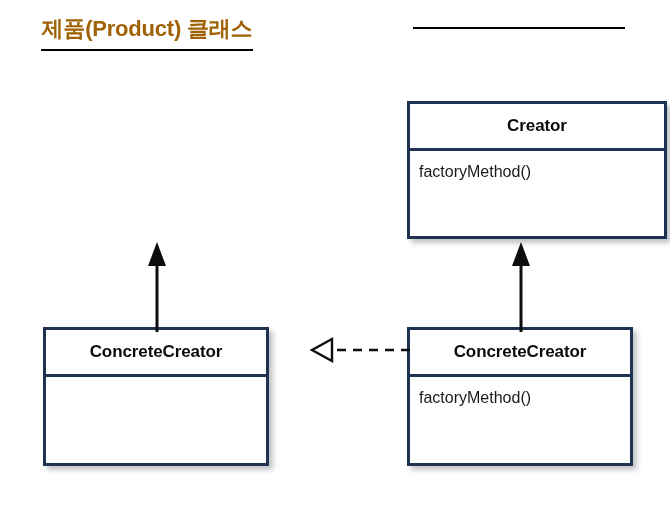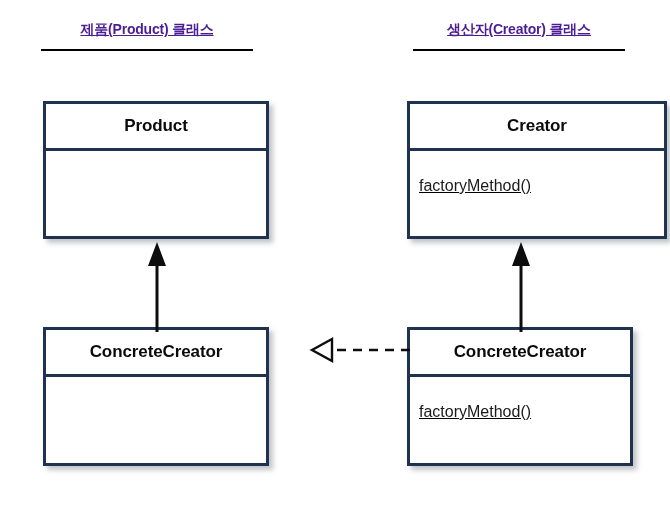--- a/index.html
+++ b/index.html
@@ -19,27 +19,26 @@
     overflow: hidden;
   }
 
   
   .col-header {
     position: absolute;
     width: 230px;
     text-align: center;
   }
   .col-header .title {
-    font-size: 14px;
+    font-size: 22px;
     font-weight: bold;
-    color: #4c1d95;
+    color: #a16207;
     letter-spacing: -0.2px;
     line-height: 22px;
     white-space: nowrap;
-    text-decoration: underline;
   }
   .col-header .rule {
     margin-top: 9px;
     height: 0;
     border-top: 2.5px solid #000000;
     width: 212px;
     margin-left: auto;
     margin-right: auto;
   }
   #header-product { left: 32px;  top: 18px; }
@@ -62,22 +61,21 @@
     font-weight: bold;
     color: #0b0b0b;
     letter-spacing: -0.1px;
     white-space: nowrap;
   }
   .uml-divider {
     height: 0;
     border-top: 3px solid #1f3250;
   }
   .uml-members {
-    padding: 23px 0 0 9px;
-    text-decoration: underline;
+    padding: 9px 0 0 9px;
   }
   .uml-member {
     font-size: 16px;
     line-height: 24px;
     color: #1a1a1a;
     white-space: nowrap;
   }
   .uml-members.empty { padding: 0; }
 
   #box-product          { left: 43px;  top: 101px; width: 226px; height: 138px; }
@@ -96,29 +94,23 @@
 <body>
 
 <div id="canvas">
 
   <div class="col-header" id="header-product">
     <div class="title">제품(Product) 클래스</div>
     <div class="rule"></div>
   </div>
 
   <div class="col-header" id="header-creator">
-    <div class="title">생산자(Creator) 클래스</div>
     <div class="rule"></div>
   </div>
 
-  <div class="uml-box" id="box-product">
-    <div class="uml-name">Product</div>
-    <div class="uml-divider"></div>
-    <div class="uml-members empty"></div>
-  </div>
 
   <div class="uml-box" id="box-creator">
     <div class="uml-name">Creator</div>
     <div class="uml-divider"></div>
     <div class="uml-members">
       <div class="uml-member">factoryMethod()</div>
     </div>
   </div>
 
   <div class="uml-box" id="box-concrete-product">

